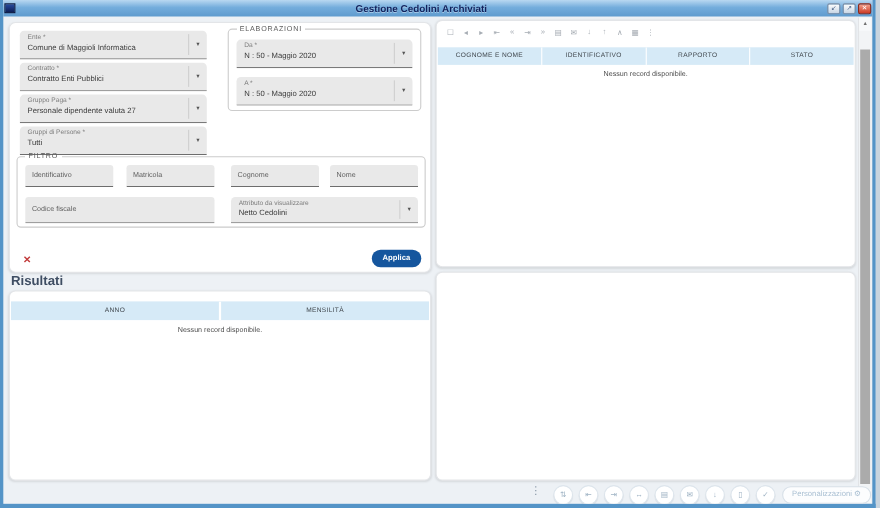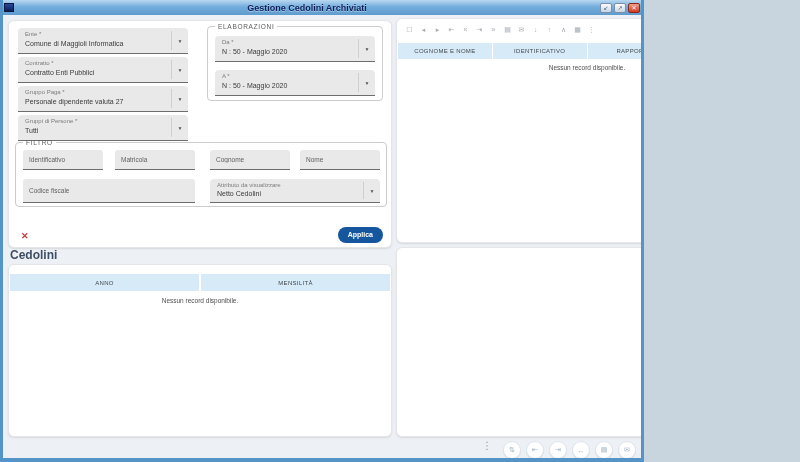--- a/index.html
+++ b/index.html
@@ -1,18 +1,18 @@
 <!DOCTYPE html>
 <html><head>
 <meta charset="utf-8">
 <style>
   * { margin:0; padding:0; box-sizing:border-box; }
   body { font-family:"Liberation Sans", sans-serif; background:#c8d4de; }
   .window {
-    position:relative; width:644px; height:462px; overflow:hidden;
+    position:relative; width:796px; height:462px; overflow:hidden;
     background:#edf1f5;
     border:3px solid #5494c7; border-top:none; border-bottom-width:4px;
   }
   
   .titlebar {
     position:absolute; top:0; left:-3px; right:-3px; height:15px;
     background:linear-gradient(#b9d8f1,#74add c 45%,#5f9bce);
     background:linear-gradient(#b9d8f1,#74addc 45%,#5f9bce);
     display:flex; align-items:center; z-index:10;
   }
@@ -131,21 +131,21 @@
         <div class="sel-label">Attributo da visualizzare</div>
         <div class="sel-value" style="top:11px;">Netto Cedolini</div>
         <span class="sel-arrow">▼</span>
       </div>
     </fieldset>
 
     <span class="clear-x" style="left:12px; top:210px;">✕</span>
     <button class="apply-btn" style="right:8px; top:206px;">Applica</button>
   </div>
 
-  <div class="section-title" style="left:7px; top:248px;">Cedolini</div>
+  <div class="section-title" style="left:7px; top:248px;">Risultati</div>
 
   <div class="card" style="left:5px; top:264px; width:384px; height:173px;">
     <div class="thead" style="left:1px; right:1px; top:9px; height:17px;">
       <div class="th">ANNO</div>
       <div class="th">MENSILITÀ</div>
     </div>
     <div class="empty" style="top:32px;">Nessun record disponibile.</div>
   </div>
 
   <div class="card" style="left:393px; top:18px; width:382px; height:225px;">

